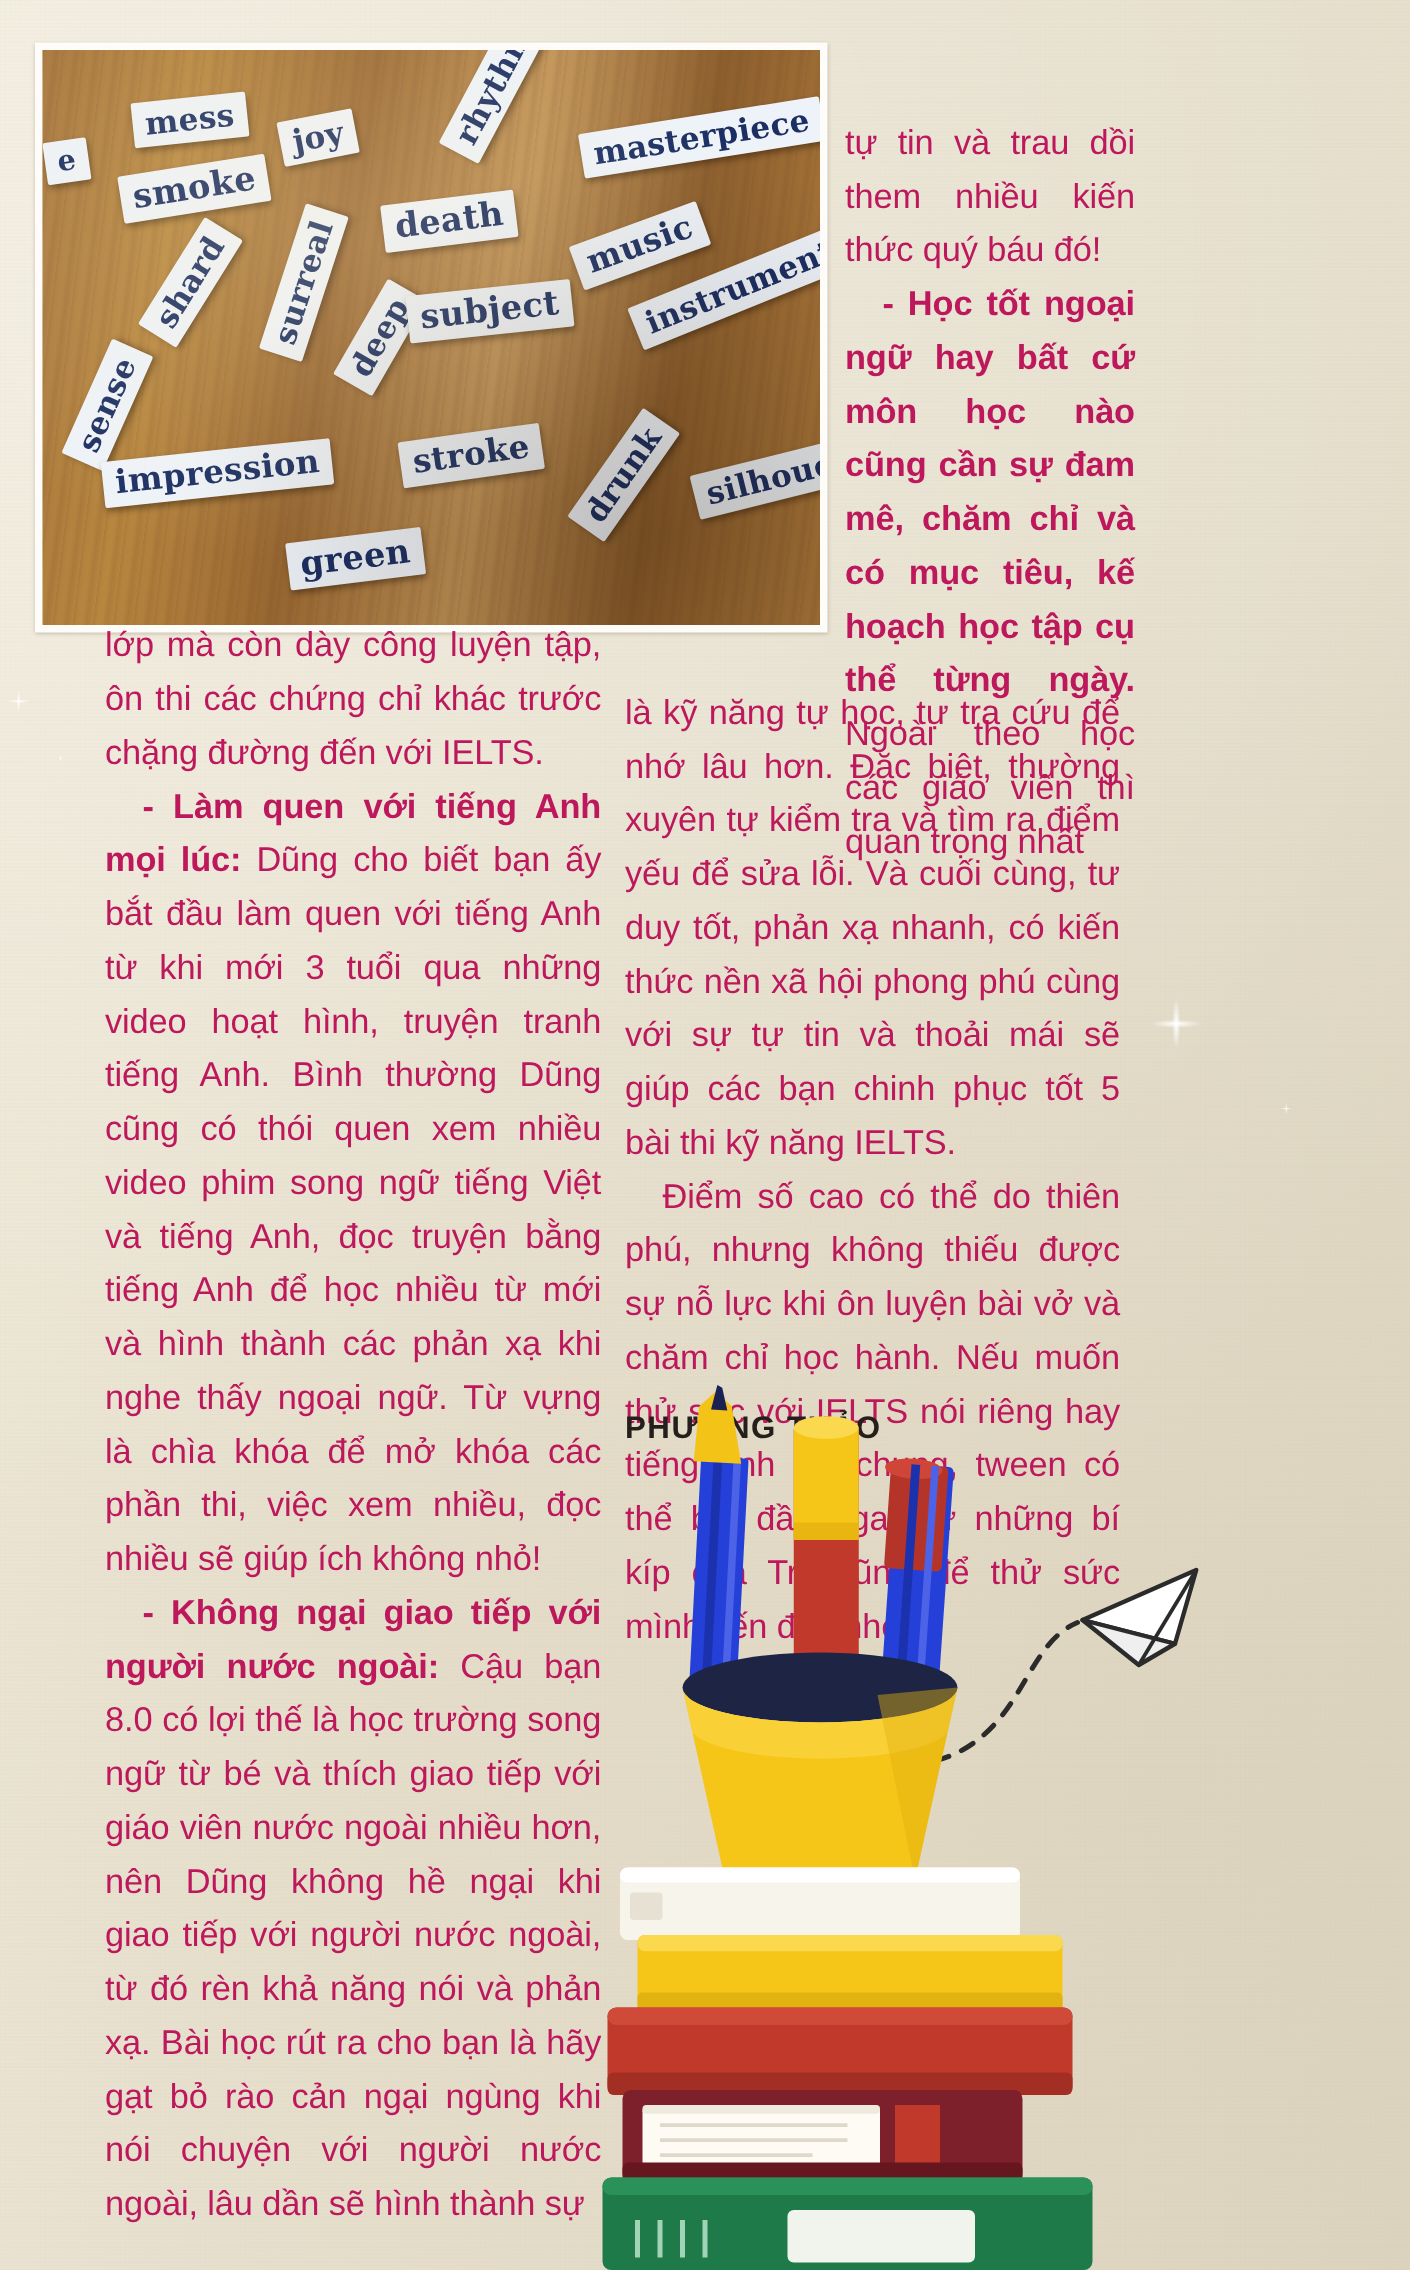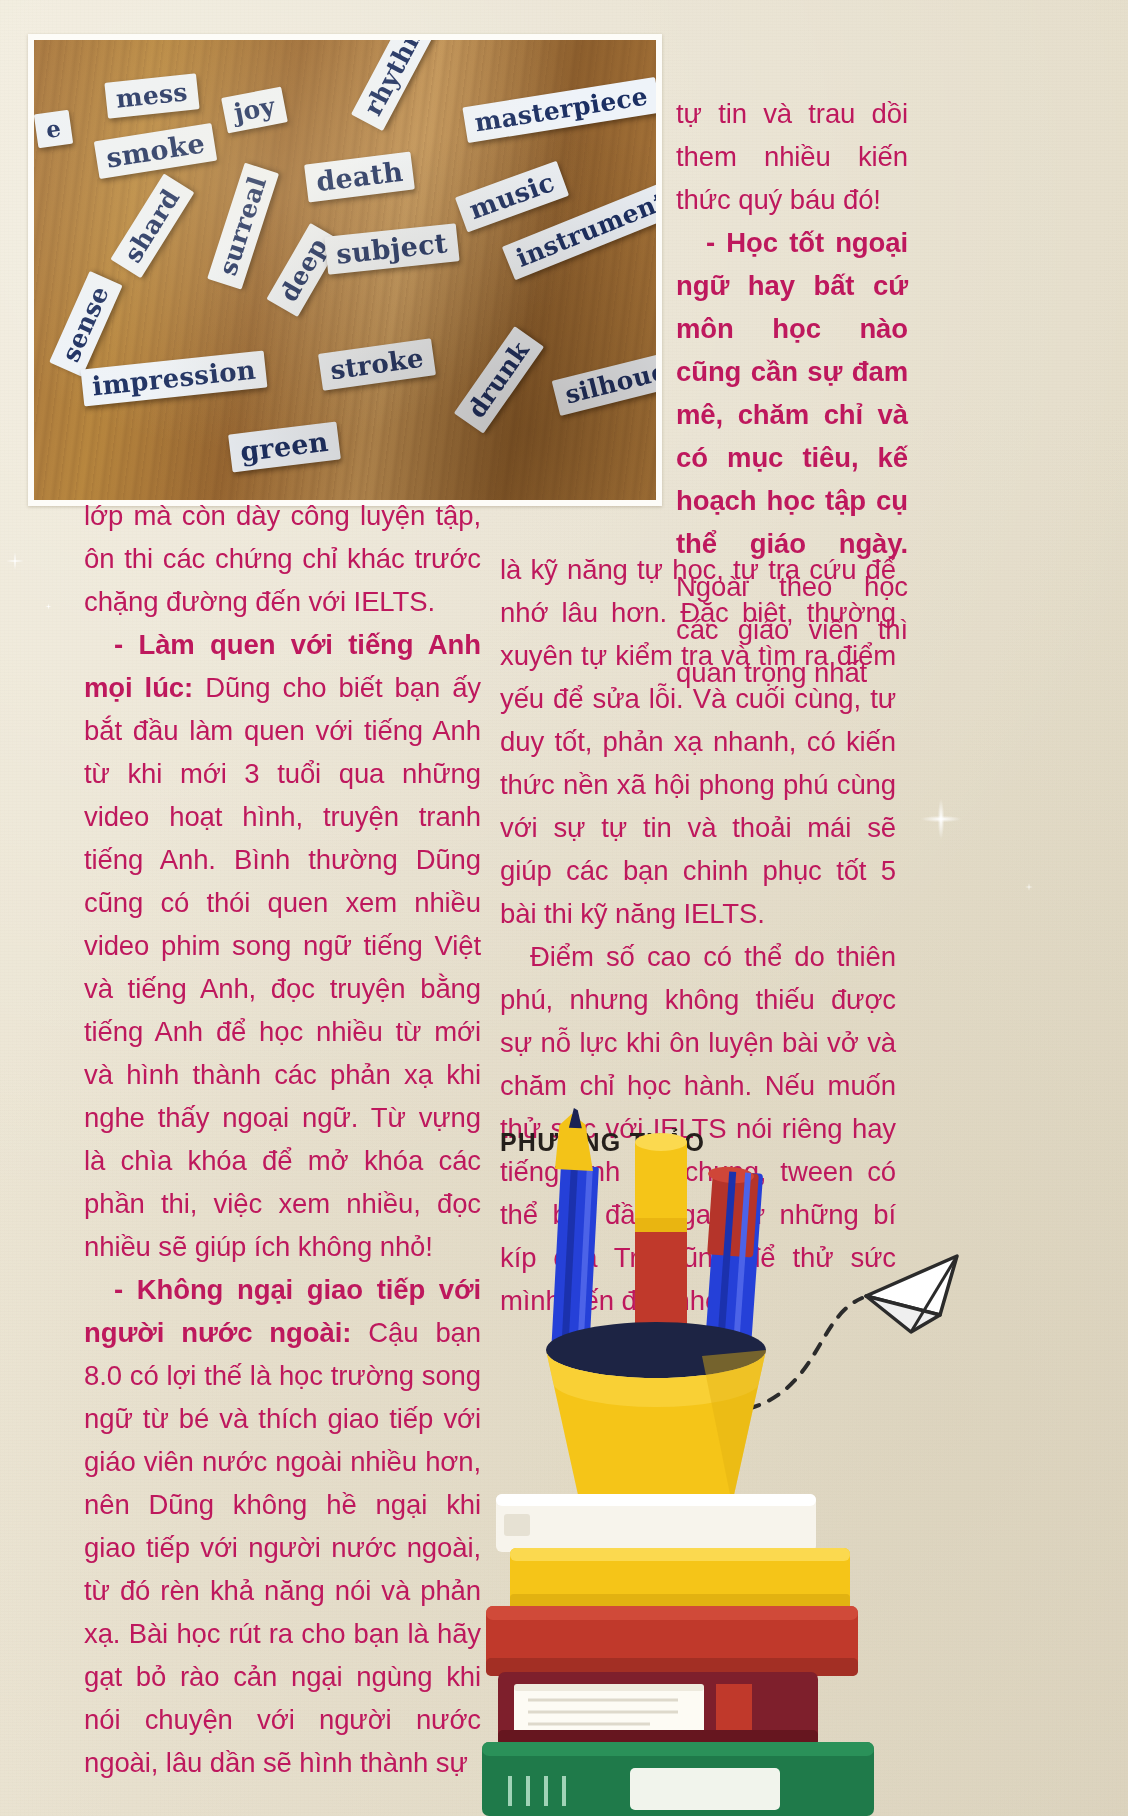--- a/index.html
+++ b/index.html
@@ -152,21 +152,21 @@
       <div class="magnet" style="left: 48px; top: 320px; font-size: 26px; transform: rotate(-6deg);">impression</div>
       <div class="magnet" style="left: 286px; top: 306px; font-size: 26px; transform: rotate(-8deg);">stroke</div>
       <div class="magnet" style="left: 412px; top: 322px; font-size: 25px; transform: rotate(-55deg);">drunk</div>
       <div class="magnet" style="left: 520px; top: 324px; font-size: 25px; transform: rotate(-14deg);">silhouet</div>
       <div class="magnet" style="left: 196px; top: 388px; font-size: 27px; transform: rotate(-7deg);">green</div>
     </div>
 </div>
 
 <div class="col-text" id="top-right-col">
     <p><span>tự tin và trau dồi them nhiều kiến thức quý báu đó!</span></p>
-    <p class="ind"><b>- Học tốt ngoại ngữ hay bất cứ môn học nào cũng cần sự đam mê, chăm chỉ và có mục tiêu, kế hoạch học tập cụ thể giáo ngày.</b><span> Ngoài theo học các giáo viên thì quan trọng nhất</span></p>
+    <p class="ind"><b>- Học tốt ngoại ngữ hay bất cứ môn học nào cũng cần sự đam mê, chăm chỉ và có mục tiêu, kế hoạch học tập cụ thể từng ngày.</b><span> Ngoài theo học các giáo viên thì quan trọng nhất</span></p>
   </div>
 <div class="col-text" id="left-col">
     <p><span>lớp mà còn dày công luyện tập, ôn thi các chứng chỉ khác trước chặng đường đến với IELTS.</span></p>
     <p class="ind"><b>- Làm quen với tiếng Anh mọi lúc:</b><span> Dũng cho biết bạn ấy bắt đầu làm quen với tiếng Anh từ khi mới 3 tuổi qua những video hoạt hình, truyện tranh tiếng Anh. Bình thường Dũng cũng có thói quen xem nhiều video phim song ngữ tiếng Việt và tiếng Anh, đọc truyện bằng tiếng Anh để học nhiều từ mới và hình thành các phản xạ khi nghe thấy ngoại ngữ. Từ vựng là chìa khóa để mở khóa các phần thi, việc xem nhiều, đọc nhiều sẽ giúp ích không nhỏ!</span></p>
     <p class="ind"><b>- Không ngại giao tiếp với người nước ngoài:</b><span> Cậu bạn 8.0 có lợi thế là học trường song ngữ từ bé và thích giao tiếp với giáo viên nước ngoài nhiều hơn, nên Dũng không hề ngại khi giao tiếp với người nước ngoài, từ đó rèn khả năng nói và phản xạ. Bài học rút ra cho bạn là hãy gạt bỏ rào cản ngại ngùng khi nói chuyện với người nước ngoài, lâu dần sẽ hình thành sự</span></p>
   </div>
 <div class="col-text" id="right-col">
     <p><span>là kỹ năng tự học, tự tra cứu để nhớ lâu hơn. Đặc biệt, thường xuyên tự kiểm tra và tìm ra điểm yếu để sửa lỗi. Và cuối cùng, tư duy tốt, phản xạ nhanh, có kiến thức nền xã hội phong phú cùng với sự tự tin và thoải mái sẽ giúp các bạn chinh phục tốt 5 bài thi kỹ năng IELTS.</span></p>
     <p class="ind"><span>Điểm số cao có thể do thiên phú, nhưng không thiếu được sự nỗ lực khi ôn luyện bài vở và chăm chỉ học hành. Nếu muốn thử sức với IELTS nói riêng hay tiếng Anh nói chung, tween có thể bắt đầu ngay từ những bí kíp của Trí Dũng để thử sức mình đến đâu nhé!</span></p>
   </div>

